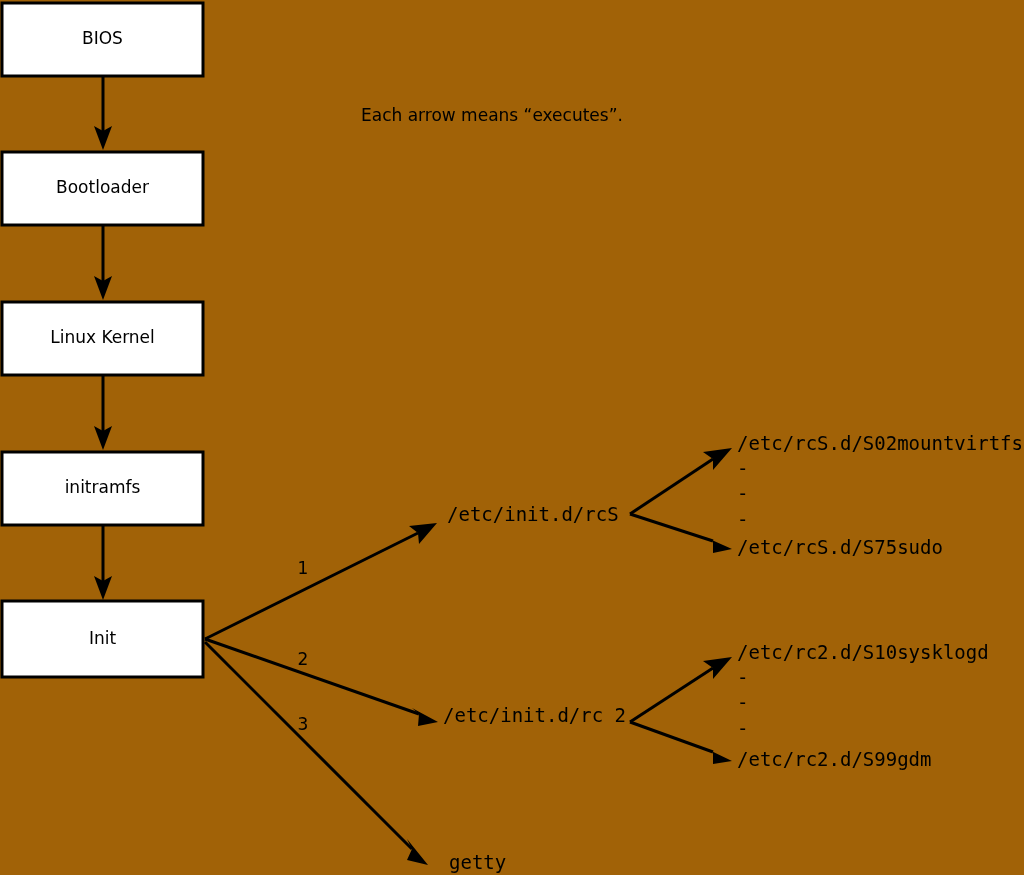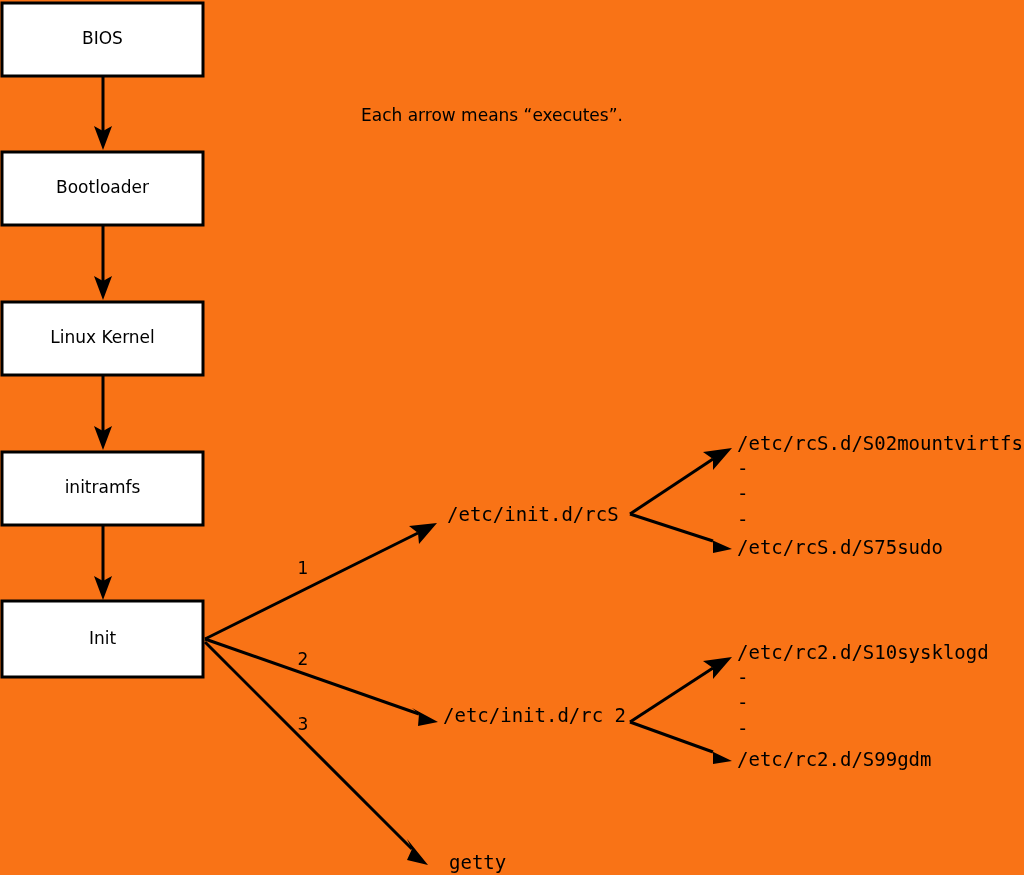--- a/index.html
+++ b/index.html
@@ -8,21 +8,21 @@
     padding: 0;
     background: #ffffff;
   }
   body {
     font-family: "DejaVu Sans", sans-serif;
   }
   #diagram-root {
     position: relative;
     width: 1024px;
     height: 875px;
-    background: #f97316;
+    background: #a16207;
     overflow: hidden;
   }
   #diagram-svg {
     position: absolute;
     left: 0;
     top: 0;
     width: 1024px;
     height: 875px;
     display: block;
   }

